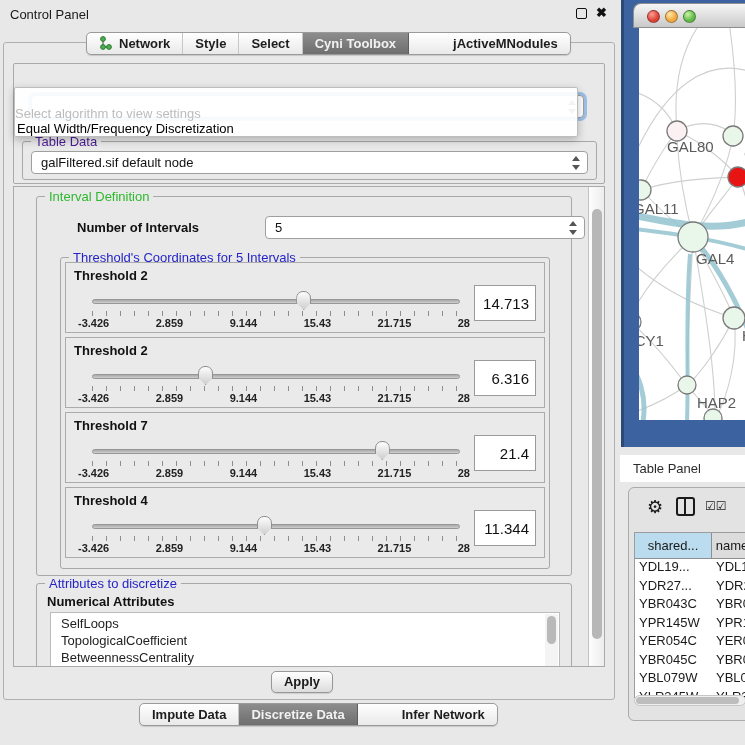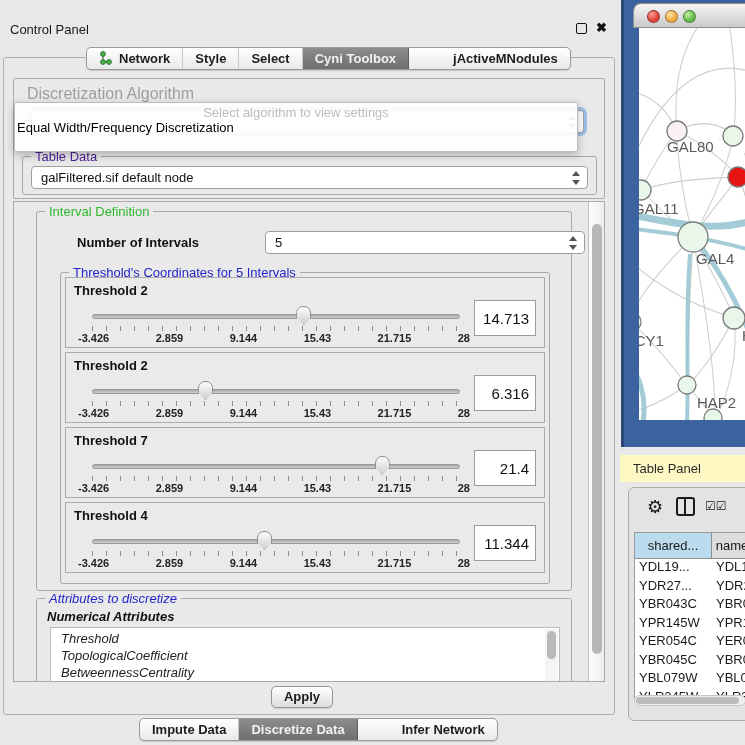--- a/index.html
+++ b/index.html
@@ -1,21 +1,21 @@
 <!DOCTYPE html>
 <html><head>
 <meta charset="utf-8">
 <style>
   * { margin:0; padding:0; box-sizing:border-box; }
   html,body { width:745px; height:745px; }
   body { font-family:"Liberation Sans", sans-serif; background:#e8e8e8; overflow:hidden; }
   #app { position:relative; width:745px; height:745px; background:#e8e8e8; overflow:hidden; }
 
   
-  #control-panel { position:absolute; left:0; top:15px; width:618px; height:529px; }
+  #control-panel { position:absolute; left:0; top:0; width:618px; height:529px; }
   .cp-titlebar { position:absolute; left:0; top:0; width:618px; height:28px; }
   .cp-title { position:absolute; left:10px; top:7px; font-size:13px; color:#1a1a1a; }
   .float-icon { position:absolute; left:576px; top:8px; width:11px; height:11px; border:1.5px solid #111; border-radius:2px; cursor:pointer; }
   .close-icon { position:absolute; left:596px; top:5px; font-size:13px; font-weight:bold; color:#111; cursor:pointer; }
 
   .cp-frame { position:absolute; left:3px; top:42px; width:612px; height:658px; border:1px solid #b0b0b0; border-radius:3px; background:#e9e9e9; }
 
   
   .seg-strip { position:absolute; display:flex; height:23px; border:1px solid #9a9a9a; border-radius:5px; overflow:hidden; background:linear-gradient(#ffffff,#e9e9e9); box-shadow:0 1px 1px rgba(0,0,0,.15); z-index:10; }
   .seg { display:flex; align-items:center; gap:7px; padding:0 12px; font-size:13px; font-weight:bold; color:#1d1d1d; border-right:1px solid #c7c7c7; cursor:pointer; white-space:nowrap; }
@@ -37,21 +37,21 @@
 
   .combo { position:relative; background:#fff; border:1px solid #9f9f9f; border-radius:4px; height:23px; font-size:13px; color:#111; line-height:21px; padding:0 22px 0 9px; cursor:pointer; overflow:hidden; white-space:nowrap; }
   .combo .stepper { position:absolute; right:7px; top:4px; width:9px; height:14px; }
   .stepper .up { position:absolute; top:0; left:1px; width:0; height:0; border-left:4px solid transparent; border-right:4px solid transparent; border-bottom:5px solid #555; }
   .stepper .down { position:absolute; bottom:0; left:1px; width:0; height:0; border-left:4px solid transparent; border-right:4px solid transparent; border-top:5px solid #555; }
   .combo.focused { box-shadow:0 0 0 3px rgba(106,164,230,.6); }
 
   #algo-combo { position:absolute; left:17px; top:31px; width:553px; }
 
   #algo-popup { position:absolute; left:14px; top:87px; width:564px; height:50px; background:rgba(255,255,255,.93); border:1px solid #bdbdbd; border-radius:2px; box-shadow:0 3px 8px rgba(0,0,0,.25); z-index:50; }
-  #algo-popup .popup-header { text-align:center; font-size:13px; color:#bcbcbc; padding-top:2px; }
+  #algo-popup .popup-header { font-size:13px; color:#bcbcbc; padding-top:18px; }
   #algo-popup .popup-item { font-size:13px; color:#000; padding:0 2px; line-height:16px; cursor:pointer; }
   #algo-popup .popup-item.bold { font-weight:bold; }
 
   #tabledata-group { left:22px; top:141px; width:575px; height:39px; }
   #tabledata-combo { position:absolute; left:8px; top:9px; width:557px; }
 
   
   #scroll-viewport { position:absolute; left:13px; top:186px; width:592px; height:481px; border:1px solid #aaa; background:#e9e9e9; overflow:hidden; }
   #vscrollbar { position:absolute; right:0; top:0; width:16px; height:481px; background:linear-gradient(90deg,#fdfdfd,#ededed); border-left:1px solid #c2c2c2; }
   #vscrollbar .thumb { position:absolute; left:3px; top:22px; width:10px; height:430px; background:#b7b7b7; border-radius:6px; }
@@ -64,40 +64,40 @@
   #thresholds-group { left:23px; top:60px; width:490px; height:312px; }
   .threshold-box { position:relative; margin:4px 4px 3px 4px; height:71px; border:1px solid #ababab; background:#eaeaea; }
   .th-label { position:absolute; left:8px; top:5px; font-size:13px; font-weight:bold; color:#111; }
   .th-sliderzone { position:absolute; left:26px; right:84px; top:28px; height:40px; }
   .th-track { position:absolute; left:0; right:0; top:8px; height:5px; border-radius:3px; background:linear-gradient(#a8a8a8,#cfcfcf); border:1px solid #979797; }
   .th-thumb { position:absolute; top:0; width:15px; height:19px; margin-left:-8px; background:linear-gradient(#fdfdfd,#cfcfcf); border:1px solid #8e8e8e; border-radius:7px 7px 3px 3px; clip-path:polygon(0 0,100% 0,100% 62%,50% 100%,0 62%); cursor:pointer; }
   .th-ticks { position:absolute; left:0; right:0; top:20px; height:5px; background:repeating-linear-gradient(90deg,#8d8d8d 0 1px,transparent 1px 14px); }
   .th-scale { position:absolute; left:-14px; right:-10px; top:26px; display:flex; justify-content:space-between; font-size:11px; font-weight:bold; color:#222; }
   .th-value { position:absolute; right:8px; top:22px; width:62px; height:36px; background:#fff; border:1px solid #9b9b9b; font-family:"Liberation Sans",sans-serif; font-size:15px; color:#111; text-align:right; padding-right:6px; }
 
-  #attrs-group { left:22px; top:396px; width:536px; height:95px;font-style:italic; }
+  #attrs-group { left:22px; top:396px; width:536px; height:95px; }
   .attrs-subtitle { position:absolute; left:10px; top:10px; font-size:13px; font-weight:bold; color:#111; }
   .attr-list { position:absolute; left:13px; top:28px; width:510px; height:56px; background:#fff; border:1px solid #bbb; overflow:hidden; padding:2px 0 0 10px; }
   .attr-item { font-size:13px; color:#222; line-height:17px; cursor:pointer; white-space:nowrap; }
   .attr-scroll { position:absolute; right:1px; top:1px; width:13px; height:54px; background:#f4f4f4; }
   .attr-scroll .thumb { position:absolute; left:2px; top:2px; width:9px; height:28px; background:#b9b9b9; border-radius:5px; }
 
   #apply-btn { position:absolute; left:271px; top:671px; width:62px; height:22px; background:linear-gradient(#ffffff,#dcdcdc); border:1px solid #979797; border-radius:5px; font-size:13px; font-weight:bold; color:#1a1a1a; text-align:center; line-height:20px; cursor:pointer; box-shadow:0 1px 1px rgba(0,0,0,.12); }
 
   
   #network-window { position:absolute; left:621px; top:0; width:130px; height:447px; background:#3c62a0; border-left:3px solid #2c4878; }
   .mac-titlebar { position:absolute; left:9px; top:3px; right:0; height:25px; background:linear-gradient(#f6f6f6,#c9c9c9); border:1px solid #8f8f8f; border-right:none; border-radius:8px 0 0 0; }
   .traffic { position:absolute; top:6px; width:13px; height:13px; border-radius:50%; border:1px solid rgba(0,0,0,.35); cursor:pointer; }
   .traffic.red { left:13px; background:radial-gradient(circle at 35% 30%, #ff9d94, #dd4236 60%); }
   .traffic.yellow { left:31px; background:radial-gradient(circle at 35% 30%, #ffe9a8, #f0a73e 60%); }
   .traffic.green { left:49px; background:radial-gradient(circle at 35% 30%, #c9f3a9, #62ba46 60%); }
   #net-canvas { position:absolute; left:15px; top:28px; width:115px; height:392px; background:#fff; overflow:hidden; }
 
   
-  #table-panel-bar { position:absolute; left:620px; top:455px; width:125px; height:27px; background:#fef9c3; }
+  #table-panel-bar { position:absolute; left:620px; top:455px; width:125px; height:27px; background:#ffffff; }
   #table-panel-bar span { position:absolute; left:13px; top:6px; font-size:13px; color:#2b2b2b; }
   #table-panel { position:absolute; left:628px; top:487px; width:125px; height:234px; background:#e3e3e3; border:1px solid #ababab; border-radius:6px 0 0 6px; }
   .tp-toolbar { position:absolute; left:0; top:0; width:100%; height:40px; }
   .tp-gear { position:absolute; left:18px; top:8px; font-size:18px; color:#1a1a1a; cursor:pointer; }
   .tp-split { position:absolute; left:47px; top:9px; width:19px; height:19px; border:2px solid #1a1a1a; border-radius:3px; cursor:pointer; }
   .tp-split::after { content:""; position:absolute; left:6px; top:0; width:2px; height:15px; background:#1a1a1a; }
   .tp-checks { position:absolute; left:76px; top:11px; font-size:12px; color:#1a1a1a; letter-spacing:0px; cursor:pointer; }
   .tp-table { position:absolute; left:5px; top:44px; right:0; height:166px; background:#fff; border:1px solid #9c9c9c; border-right:none; overflow:hidden; }
   .tp-header { display:flex; height:26px; border-bottom:1px solid #8f8f8f; }
   .tp-h1 { width:77px; background:#badcee; border-right:1px solid #8f8f8f; font-size:13px; color:#1a1a1a; text-align:center; line-height:25px; cursor:pointer; }
@@ -143,21 +143,20 @@
         </div>
       <div class="seg selected">
           <span>Cyni Toolbox</span>
         </div>
       <div class="seg">
           <span>jActiveMNodules</span>
         </div>
     </div>
 
     <div class="algo-panel">
-      <span class="gb-title faint" style="position:absolute; left:13px; top:6px;">Discretization Algorithm</span>
       <div class="combo focused" id="algo-combo">
         <span class="stepper">
             <span class="up"></span>
             <span class="down"></span>
           </span>
       </div>
     </div>
 
     <div id="algo-popup">
       <div class="popup-header">Select algorithm to view settings</div>
@@ -264,21 +263,21 @@
             </div>
             <input class="th-value" value="11.344" style="">
           </div>
         </div>
       </div>
 
       <div class="groupbox" id="attrs-group">
         <span class="gb-title blue">Attributes to discretize</span>
         <span class="attrs-subtitle">Numerical Attributes</span>
         <div class="attr-list">
-          <div class="attr-item">Threshold</div>
+          <div class="attr-item">SelfLoops</div>
           <div class="attr-item">TopologicalCoefficient</div>
           <div class="attr-item">BetweennessCentrality</div>
           <div class="attr-scroll">
               <div class="thumb"></div>
             </div>
         </div>
       </div>
 
       <div id="vscrollbar">
           <div class="thumb"></div>

